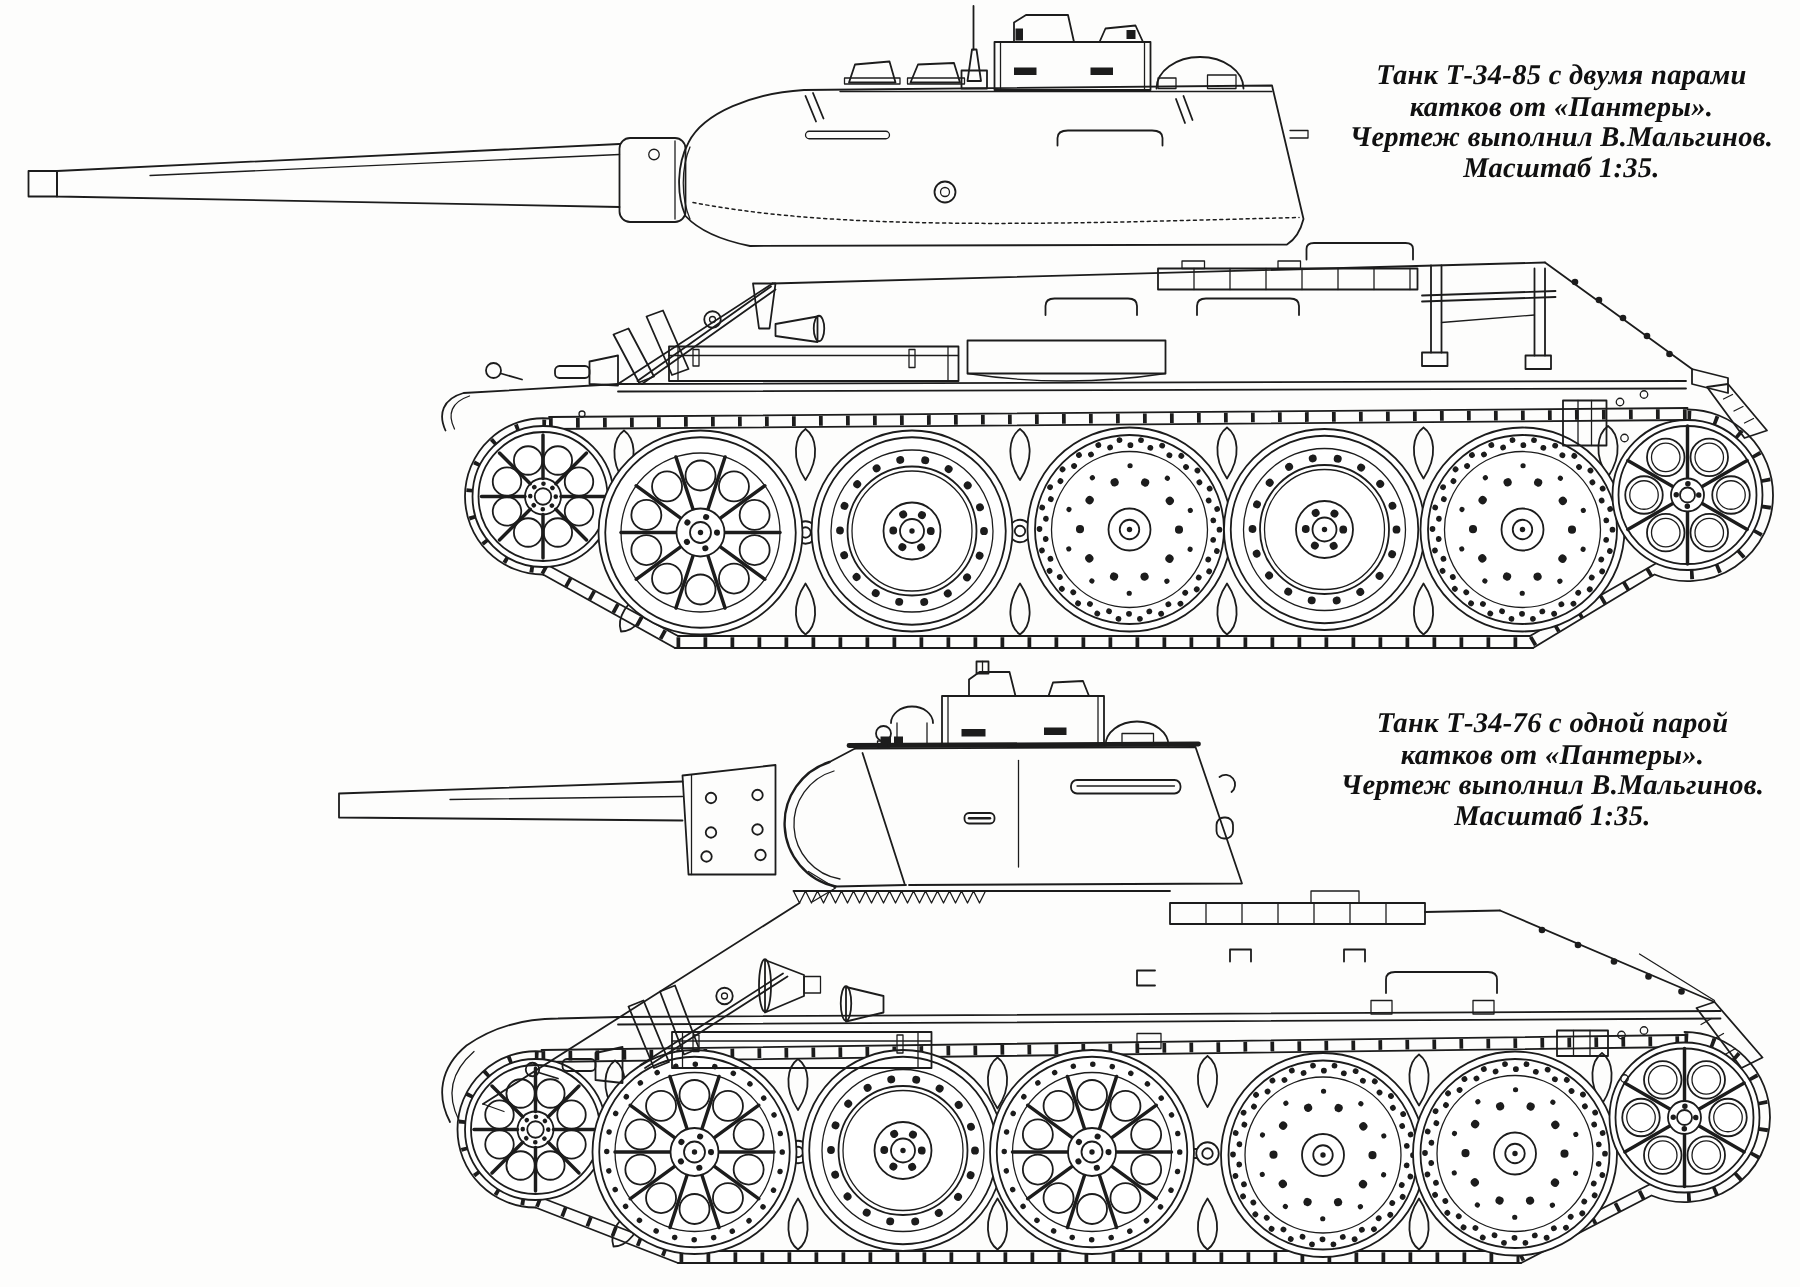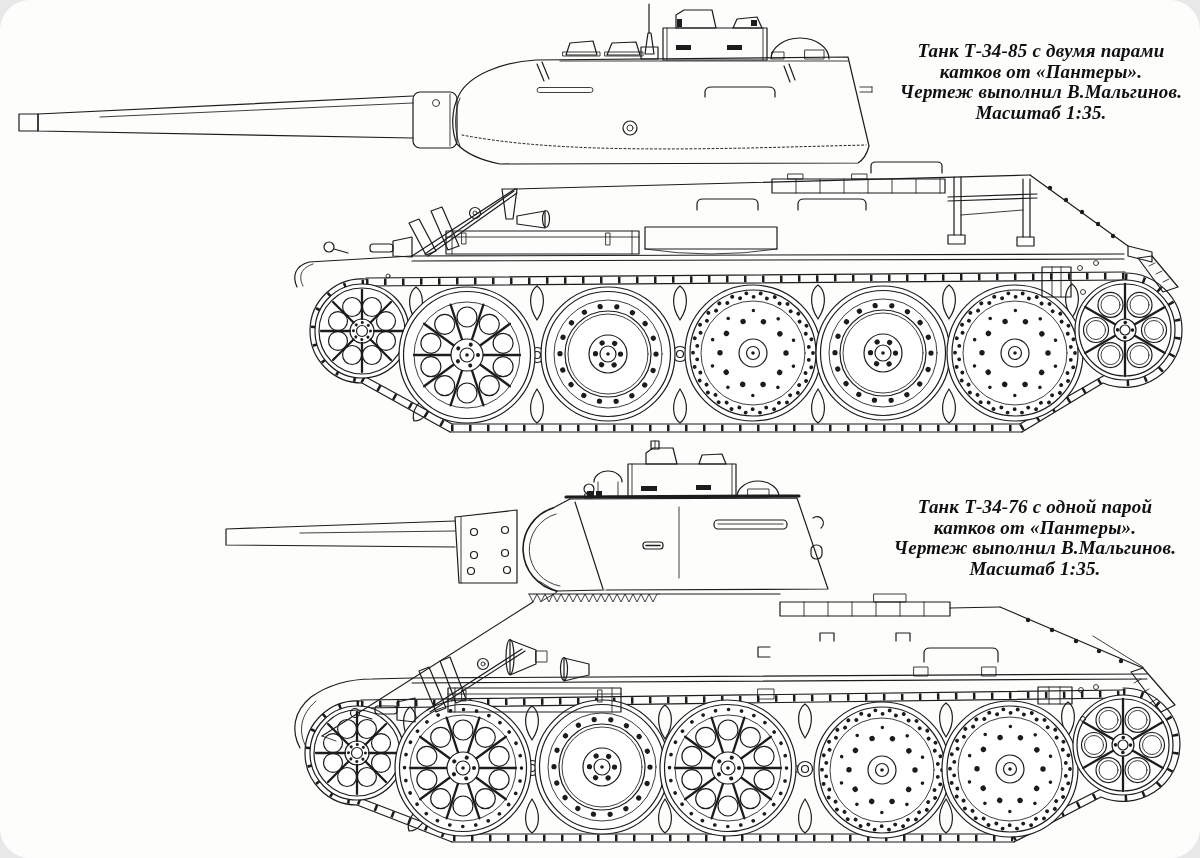--- a/index.html
+++ b/index.html
@@ -1,17 +1,17 @@
 <!DOCTYPE html>
 <html><head>
 <meta charset="utf-8">
 <style>
   html,body{margin:0;padding:0;background:#e8e8e8;}
   .page{position:relative;width:1200px;height:858px;background:#fdfdfc;overflow:hidden;
-        font-family:"Liberation Serif", serif;border-radius:30px;}
+        font-family:"Liberation Serif", serif;}
   .page svg{position:absolute;left:0;top:0;}
   .ink{stroke:#1c1c1c;fill:none;stroke-width:1.2;stroke-linejoin:round;stroke-linecap:round;}
   .thin{stroke-width:0.85;}
   .mid{stroke-width:1.6;}
   .thick{stroke-width:3.2;}
   .spoke{stroke-width:2.3;}
   .fillw{fill:#ffffff;}
   .dark{fill:#1c1c1c;stroke:none;}
   .dots{fill:none;stroke:#1c1c1c;stroke-linecap:round;}
   .seam{stroke-dasharray:2 2.4;stroke-width:1;}
@@ -440,20 +440,20 @@
 </g>
 </svg>
 
 <div class="caption" style="left:885px;top:41px;width:312px;">
   <div>Танк Т-34-85 с двумя парами</div>
   <div>катков от «Пантеры».</div>
   <div>Чертеж выполнил В.Мальгинов.</div>
   <div>Масштаб 1:35.</div>
 </div>
 
-<div class="caption" style="left:870px;top:497px;width:330px;">
+<div class="caption" style="left:870px;top:473px;width:330px;">
   <div>Танк Т-34-76 с одной парой</div>
   <div>катков от «Пантеры».</div>
   <div>Чертеж выполнил В.Мальгинов.</div>
   <div>Масштаб 1:35.</div>
 </div>
 
 </div>
 
 </body></html>

